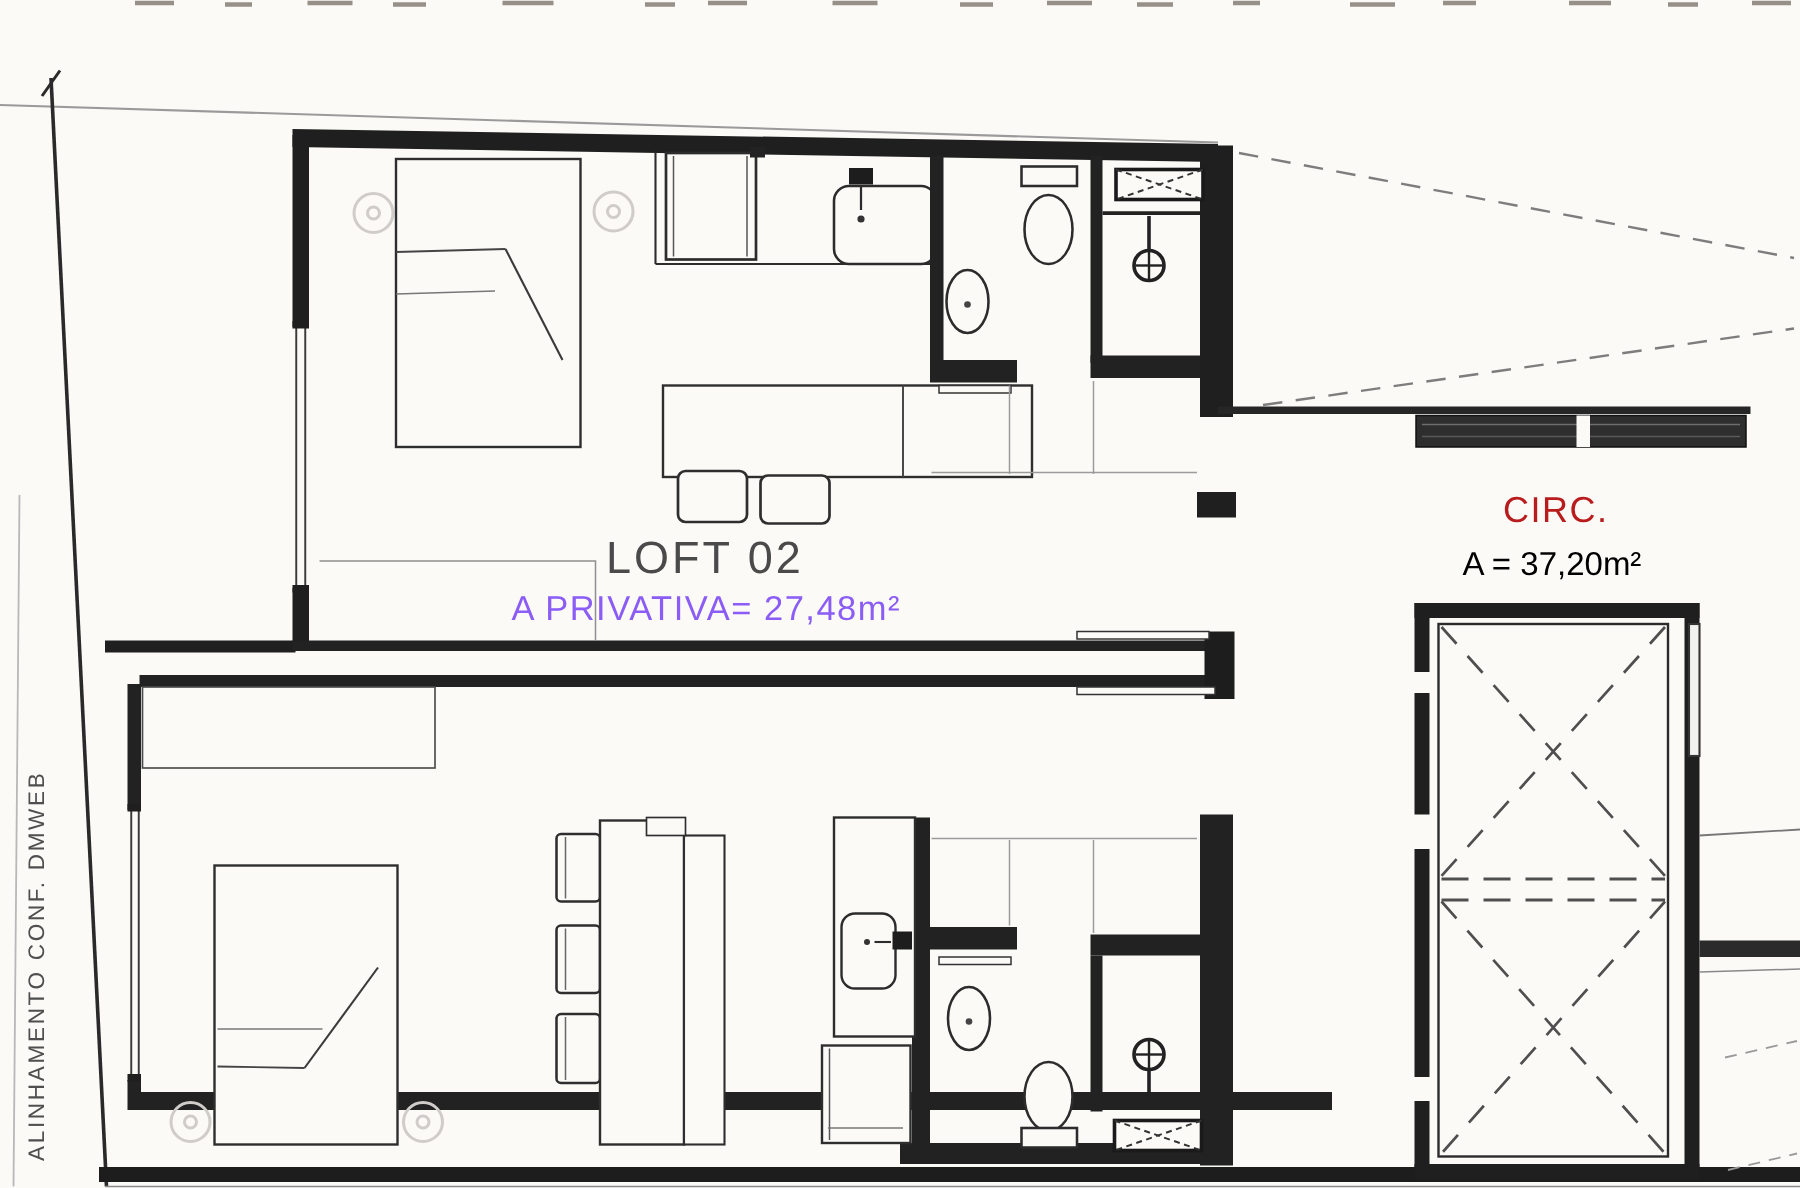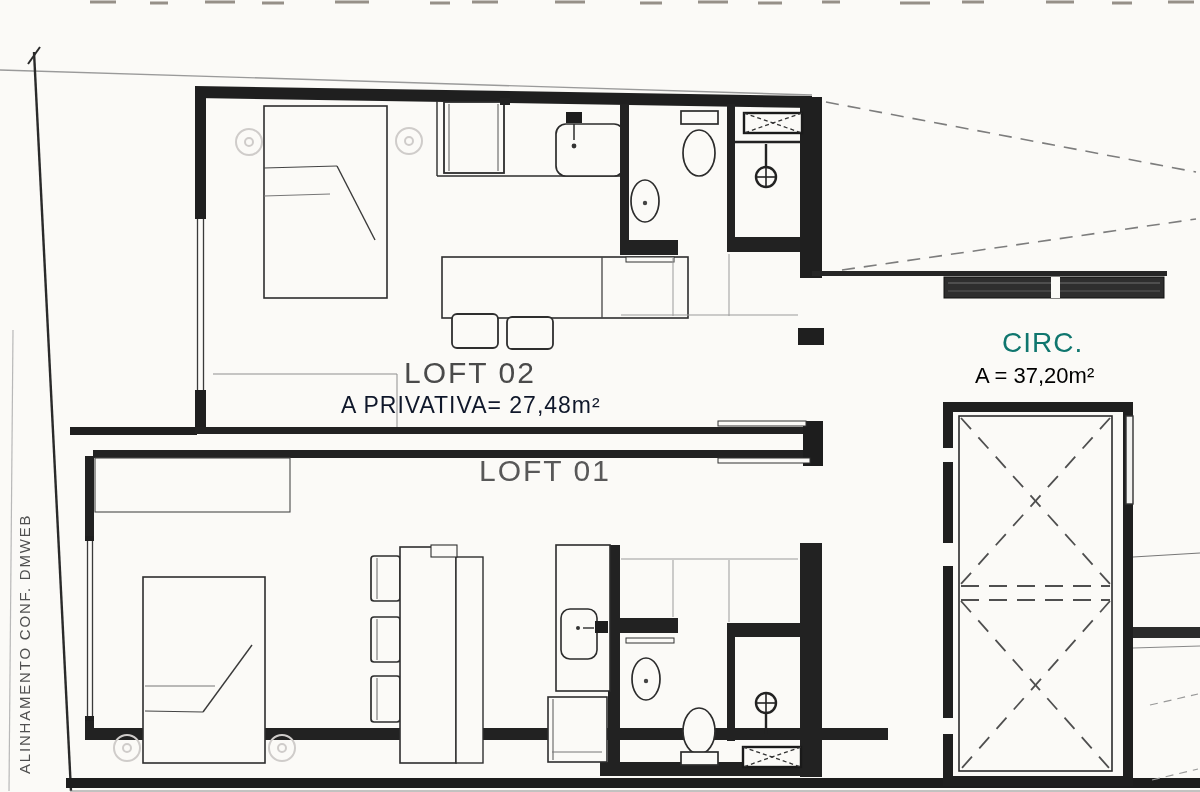--- a/index.html
+++ b/index.html
@@ -1,22 +1,22 @@
 <!DOCTYPE html>
 <html><head>
 <meta charset="utf-8">
 <style>
   html,body{margin:0;padding:0;background:#fbfaf7;}
   .plan{position:relative;width:1200px;height:792px;background:#fbfaf7;overflow:hidden;
         font-family:"Liberation Sans",sans-serif;}
   .plan svg{position:absolute;left:0;top:0;}
   .lbl{position:absolute;white-space:nowrap;line-height:1;}
   .unit-name{font-size:30px;letter-spacing:2px;color:#4a4a4a;font-weight:500;}
-  .unit-area{font-size:23px;letter-spacing:1px;color:#0f172a;text-align:right;}
-  .circ-name{font-size:28px;letter-spacing:1px;color:#0f766e;font-weight:500;}
+  .unit-area{font-size:23px;letter-spacing:1px;color:#8b5cf6;text-align:right;}
+  .circ-name{font-size:24px;letter-spacing:1px;color:#b91c1c;font-weight:500;}
   .circ-area{font-size:22px;color:#000000;}
   .vnote{position:absolute;left:16px;top:774px;transform:rotate(-90deg);transform-origin:0 0;
          font-size:15px;letter-spacing:1.8px;color:#4f4f4f;white-space:nowrap;}
 </style>
 </head>
 <body>
 
 <div class="plan">
 
 <svg width="1200" height="792" viewBox="0 0 1200 792">
@@ -266,19 +266,18 @@
     <rect x="1133" y="627" width="67" height="11" fill="#2b2b2b"></rect>
     <line x1="1133" y1="648" x2="1200" y2="646" stroke="#888" stroke-width="1"></line>
     <line x1="1150" y1="705" x2="1198" y2="694" stroke="#999" stroke-width="1.2" stroke-dasharray="8 6"></line>
     <line x1="1152" y1="780" x2="1198" y2="769" stroke="#999" stroke-width="1.2" stroke-dasharray="8 6"></line>
   </g>
 </svg>
 
   <div class="lbl unit-name" style="left:404px;top:358px;">LOFT 02</div>
   <div class="lbl unit-area" style="left:341px;top:394px;">A PRIVATIVA= 27,48m²</div>
 
-  <div class="lbl unit-name" style="left:479px;top:456px;color:#585858;">LOFT 01</div>
 
   <div class="lbl circ-name" style="left:1002px;top:329px;">CIRC.</div>
   <div class="lbl circ-area" style="left:975px;top:365px;">A = 37,20m²</div>
 
   <div class="vnote">ALINHAMENTO CONF. DMWEB</div>
 </div>
 
 </body></html>

